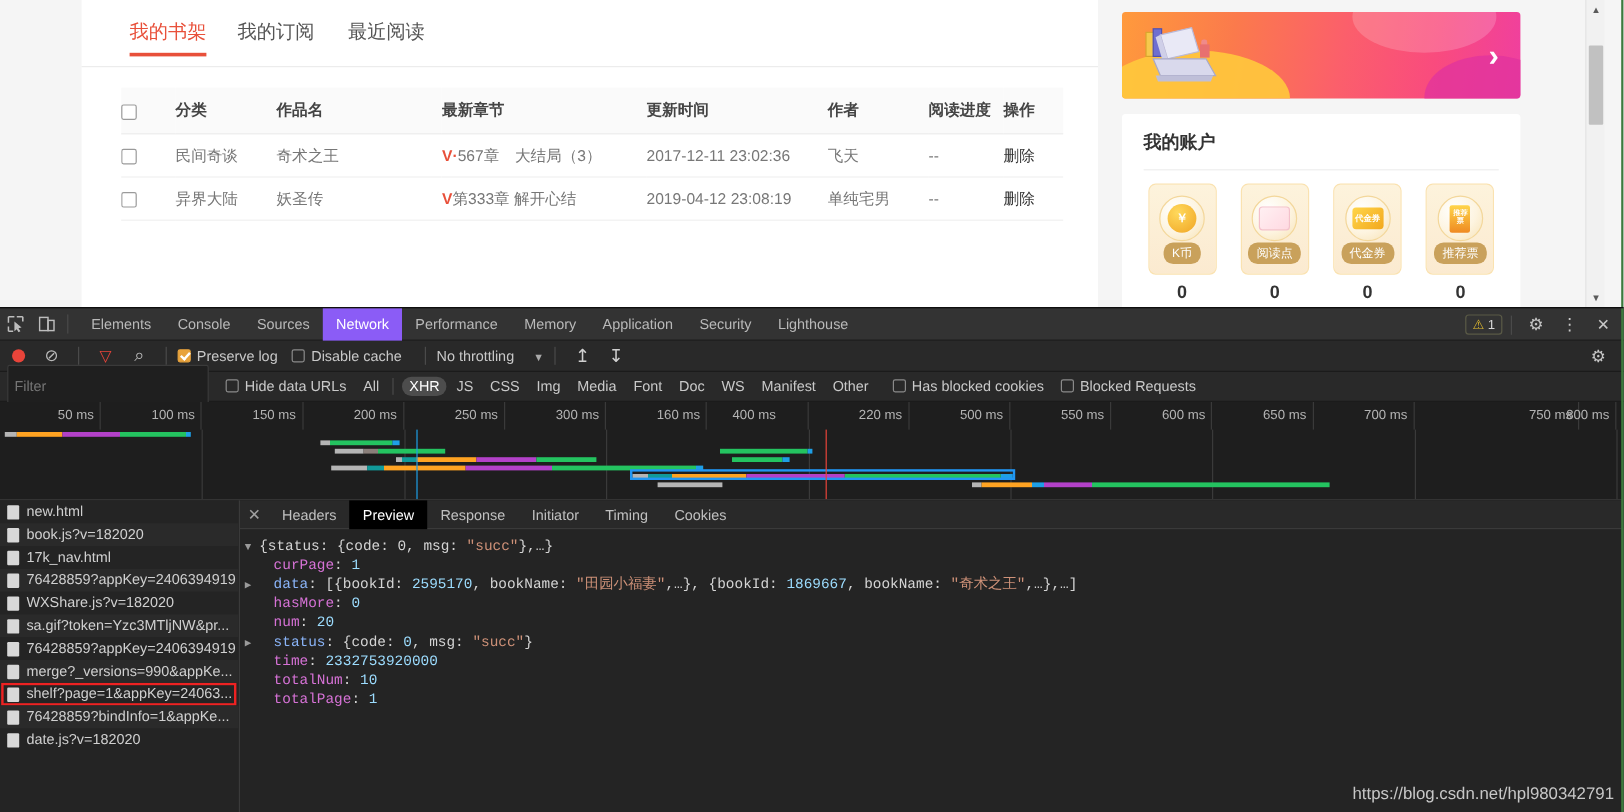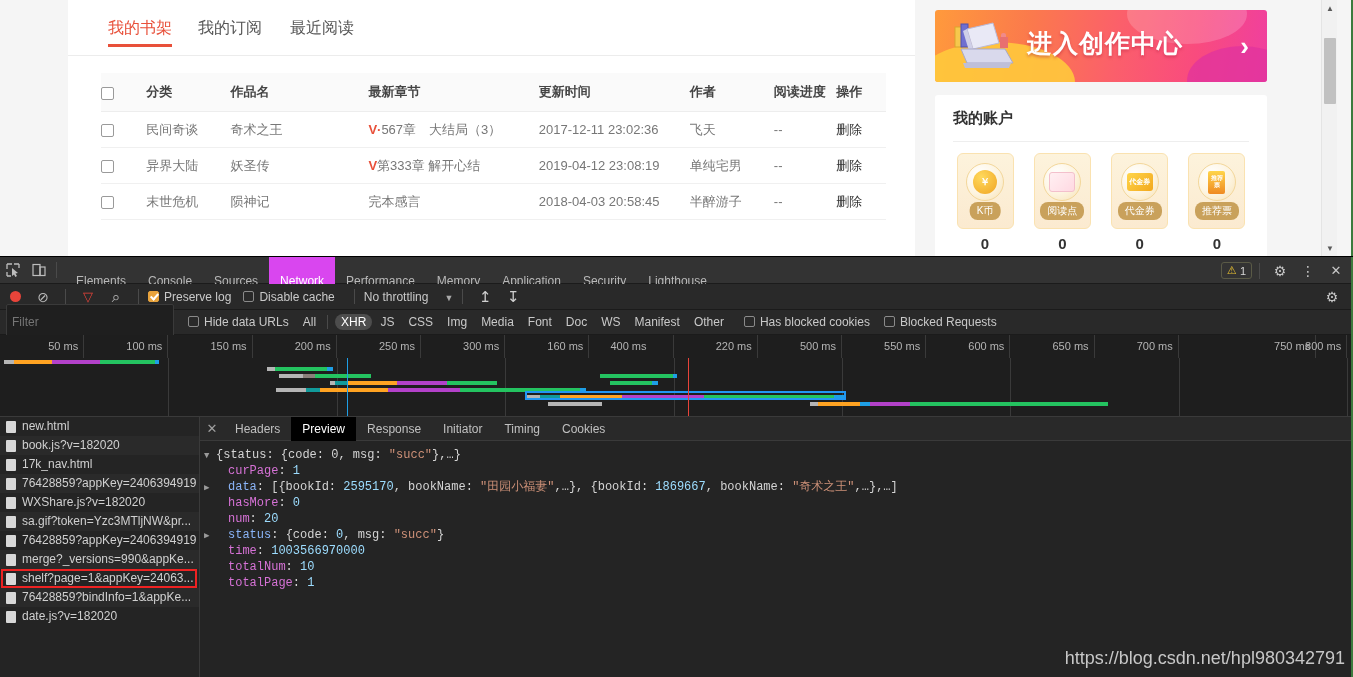--- a/index.html
+++ b/index.html
@@ -197,24 +197,24 @@
     background: #333333; border-bottom: 1px solid #1b1b1b;
     display: flex; align-items: center;
   }
   #dt-tabbar { background: #333; }
   .dt-icon-btn {
     width: 26px; height: 26px; display: flex; align-items: center;
     justify-content: center; cursor: pointer;
   }
   #dt-sep1 { width: 1px; height: 16px; background: #4a4a4a; margin: 0 8px 0 4px; }
   .dt-tab {
-    padding: 11px 11px; height: 27px; line-height: 27px; font-size: 12px;
+    padding: 0 11px; height: 27px; line-height: 27px; font-size: 12px;
     color: #b9b9b9; cursor: pointer; white-space: nowrap;
   }
-  .dt-tab.active { background: #d946ef; color: #ffffff; text-align: center; }
+  .dt-tab.active { background: #8b5cf6; color: #ffffff; text-align: center; }
   #dt-tabbar-right {
     position: absolute; right: 4px; top: 0; height: 27px;
     display: flex; align-items: center; gap: 2px;
   }
   #warn-badge {
     display: flex; align-items: center; gap: 3px;
     border: 1px solid #5a5a46; border-radius: 3px; padding: 1px 5px;
     font-size: 11px; color: #d7d7d7; cursor: pointer;
   }
   #dt-sep2 { width: 1px; height: 16px; background: #4a4a4a; margin: 0 5px; }
@@ -334,21 +334,21 @@
     overflow: hidden;
   }
   .jline { white-space: nowrap; height: 16px; position: relative; }
   .arrow { display: inline-block; width: 12px; color: #9a9a9a; font-size: 9px; }
   .key { color: #d672d6; }
   .keyb { color: #8ab4f8; }
   .num { color: #9cdcfe; }
   .str { color: #ce9178; }
   .plain { color: #d4d4d4; }
   #watermark {
-    position: absolute; right: 8px; bottom: 8px; font-size: 18px;
+    position: absolute; right: 8px; bottom: 8px; font-size: 14px;
     color: #c7c7c7; font-family: "Liberation Sans", sans-serif;
   }
   #dt-right-edge {
     position: absolute; right: 0; top: 0; width: 2px; height: 421px;
     background: #3d7a3d;
   }
 </style>
 </head>
 <body>
 
@@ -394,52 +394,40 @@
             <td class="col-check">
               <span class="cbx"></span></td>
             <td class="col-cat">异界大陆</td>
             <td class="col-name c-name">妖圣传</td>
             <td class="col-chap c-chap"><span class="vtag">V</span><span>第333章 解开心结</span></td>
             <td class="col-time c-time">2019-04-12 23:08:19</td>
             <td class="col-author">单纯宅男</td>
             <td class="col-prog">--</td>
             <td class="col-op"><span class="op-del">删除</span></td>
           </tr>
-          <tr>
-            <td class="col-check">
-              <span class="cbx"></span></td>
-            <td class="col-cat">末世危机</td>
-            <td class="col-name c-name">陨神记</td>
-            <td class="col-chap c-chap"><span class="vtag"></span><span>完本感言</span></td>
-            <td class="col-time c-time">2018-04-03 20:58:45</td>
-            <td class="col-author">半醉游子</td>
-            <td class="col-prog">--</td>
-            <td class="col-op"><span class="op-del">删除</span></td>
-          </tr>
         </tbody>
       </table>
     </div>
 
     <div id="right-col">
 
       <div id="create-banner">
         <div id="banner-blob-a"></div>
         <div id="banner-blob-b"></div>
         <div id="banner-blob-c"></div>
         <svg id="banner-laptop" viewBox="0 0 62 50">
           <rect x="2" y="6" width="7" height="20" fill="#f6c84c" stroke="#d9a62c"></rect>
           <rect x="8" y="3" width="7" height="23" fill="#6f6fd0" stroke="#5050b0"></rect>
           <polygon points="14,8 40,2 46,22 20,28" fill="#e9e9f6" stroke="#b9b9d8"></polygon>
           <polygon points="14,8 20,28 16,30 10,10" fill="#cfcfe8"></polygon>
           <polygon points="8,28 52,28 60,42 14,42" fill="#d9d9ec" stroke="#a8a8c8"></polygon>
           <polygon points="10,42 58,42 56,47 12,47" fill="#bfbfd8"></polygon>
           <rect x="48" y="12" width="5" height="14" rx="2" fill="#f08a8a"></rect>
           <rect x="47" y="16" width="8" height="11" fill="#e87070"></rect>
         </svg>
-        <div id="banner-text">进入创作中心</div>
         <div id="banner-arrow">›</div>
       </div>
 
       <div id="account-card">
         <div id="account-title">我的账户</div>
         <div id="account-divider"></div>
         <div id="asset-row">
 
           <div class="asset-cell">
             <div class="asset-card">
@@ -718,21 +706,21 @@
         <div class="d-tab">Timing</div>
         <div class="d-tab">Cookies</div>
       </div>
       <div id="preview-body">
           <div class="jline"><span class="arrow">▼</span><span class="plain">{status: {code: 0, msg: </span><span class="str">"succ"</span><span class="plain">},…}</span></div>
           <div class="jline"><span class="arrow"></span><span style="display:inline-block;width:12px"></span><span class="key">curPage</span><span class="plain">: </span><span class="num">1</span></div>
           <div class="jline"><span class="arrow">▶</span><span style="display:inline-block;width:12px"></span><span class="keyb">data</span><span class="plain">: </span><span class="plain">[{bookId: <span class="num">2595170</span>, bookName: <span class="str">"田园小福妻"</span>,…}, {bookId: <span class="num">1869667</span>, bookName: <span class="str">"奇术之王"</span>,…},…]</span></div>
           <div class="jline"><span class="arrow"></span><span style="display:inline-block;width:12px"></span><span class="key">hasMore</span><span class="plain">: </span><span class="num">0</span></div>
           <div class="jline"><span class="arrow"></span><span style="display:inline-block;width:12px"></span><span class="key">num</span><span class="plain">: </span><span class="num">20</span></div>
           <div class="jline"><span class="arrow">▶</span><span style="display:inline-block;width:12px"></span><span class="keyb">status</span><span class="plain">: </span><span class="plain">{code: <span class="num">0</span>, msg: <span class="str">"succ"</span>}</span></div>
-          <div class="jline"><span class="arrow"></span><span style="display:inline-block;width:12px"></span><span class="key">time</span><span class="plain">: </span><span class="num">1003566970000</span></div>
+          <div class="jline"><span class="arrow"></span><span style="display:inline-block;width:12px"></span><span class="key">time</span><span class="plain">: </span><span class="num">2332753920000</span></div>
           <div class="jline"><span class="arrow"></span><span style="display:inline-block;width:12px"></span><span class="key">totalNum</span><span class="plain">: </span><span class="num">10</span></div>
           <div class="jline"><span class="arrow"></span><span style="display:inline-block;width:12px"></span><span class="key">totalPage</span><span class="plain">: </span><span class="num">1</span></div>
         </div>
     </div>
   </div>
 
   <div id="watermark">https://blog.csdn.net/hpl980342791</div>
   <div id="dt-right-edge"></div>
 </div>
 

